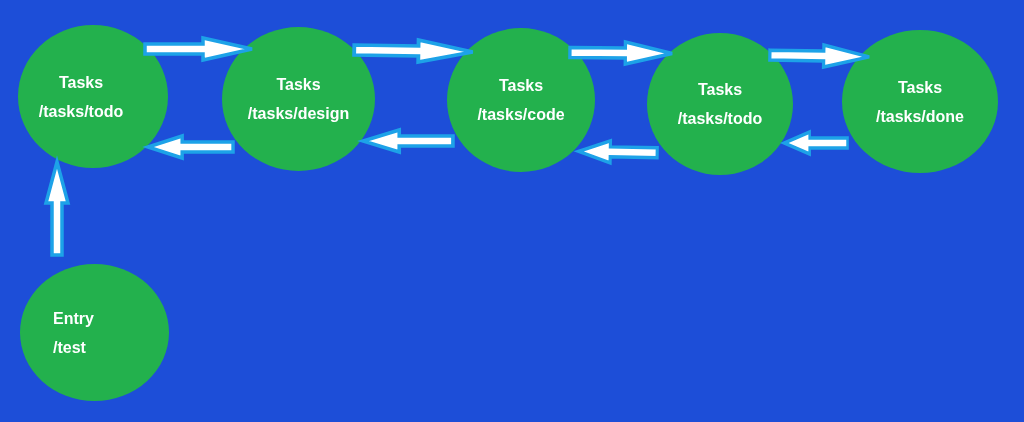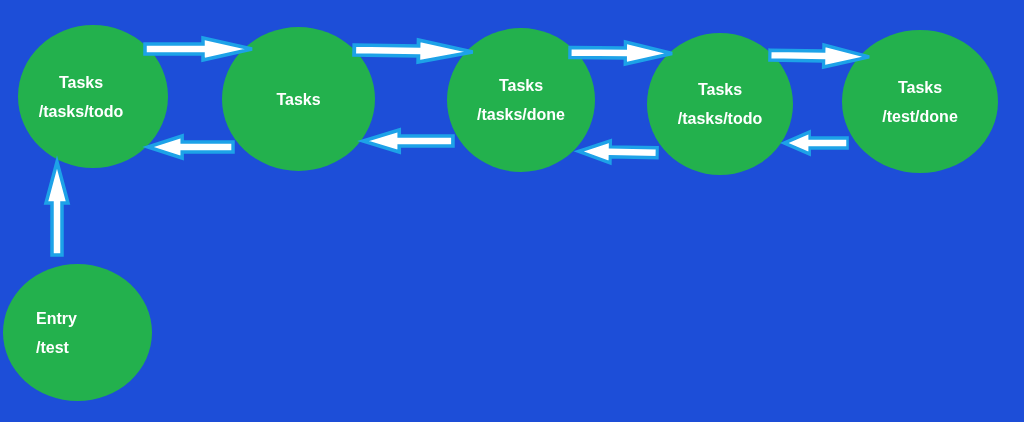--- a/index.html
+++ b/index.html
@@ -52,45 +52,46 @@
   <div class="node" style="left:18px; top:25px; width:150px; height:143px">
     <div class="node-label shift-left">
       <div>Tasks</div>
       <div>/tasks/todo</div>
     </div>
   </div>
 
   <div class="node" style="left:222px; top:27px; width:153px; height:144px">
     <div class="node-label">
       <div>Tasks</div>
+      <div>/tasks/design</div>
     </div>
   </div>
 
   <div class="node" style="left:447px; top:28px; width:148px; height:144px">
     <div class="node-label">
       <div>Tasks</div>
-      <div>/tasks/done</div>
+      <div>/tasks/code</div>
     </div>
   </div>
 
   <div class="node" style="left:647px; top:33px; width:146px; height:142px">
     <div class="node-label">
       <div>Tasks</div>
       <div>/tasks/todo</div>
     </div>
   </div>
 
   <div class="node" style="left:842px; top:30px; width:156px; height:143px">
     <div class="node-label">
       <div>Tasks</div>
-      <div>/test/done</div>
+      <div>/tasks/done</div>
     </div>
   </div>
 
-  <div class="node" style="left:3px; top:264px; width:149px; height:137px">
+  <div class="node" style="left:20px; top:264px; width:149px; height:137px">
     <div class="node-label align-left">
       <div>Entry</div>
       <div>/test</div>
     </div>
   </div>
 
   <svg class="arrow" style="left:143px; top:34px" width="112" height="30" viewBox="0 0 112 30" preserveAspectRatio="none">
     <polygon points="2,10 60,10 60,4 109,15 60,26 60,20 2,20"></polygon>
   </svg>
 

